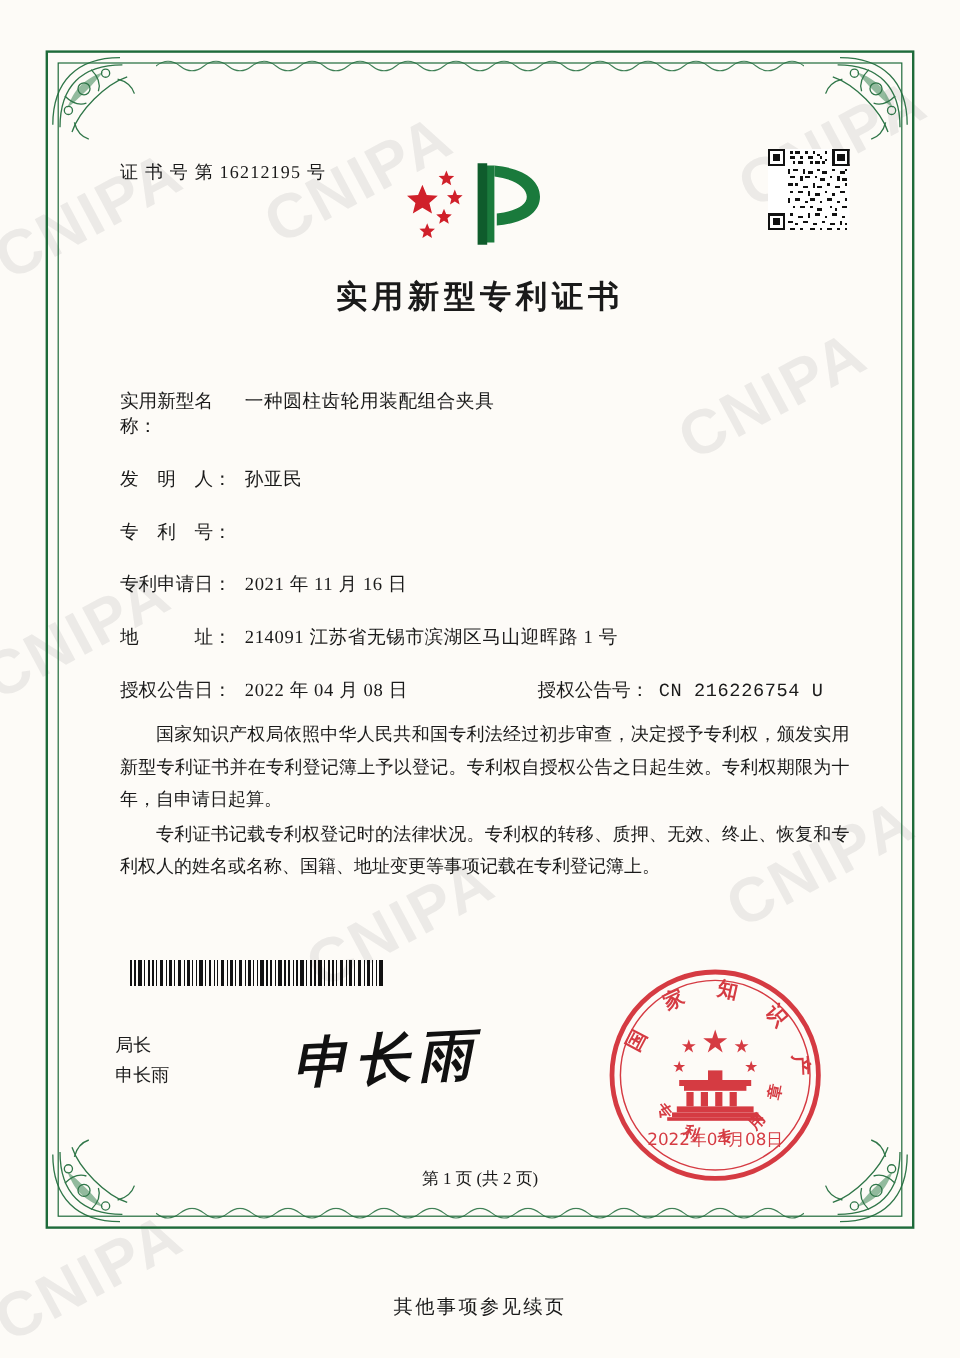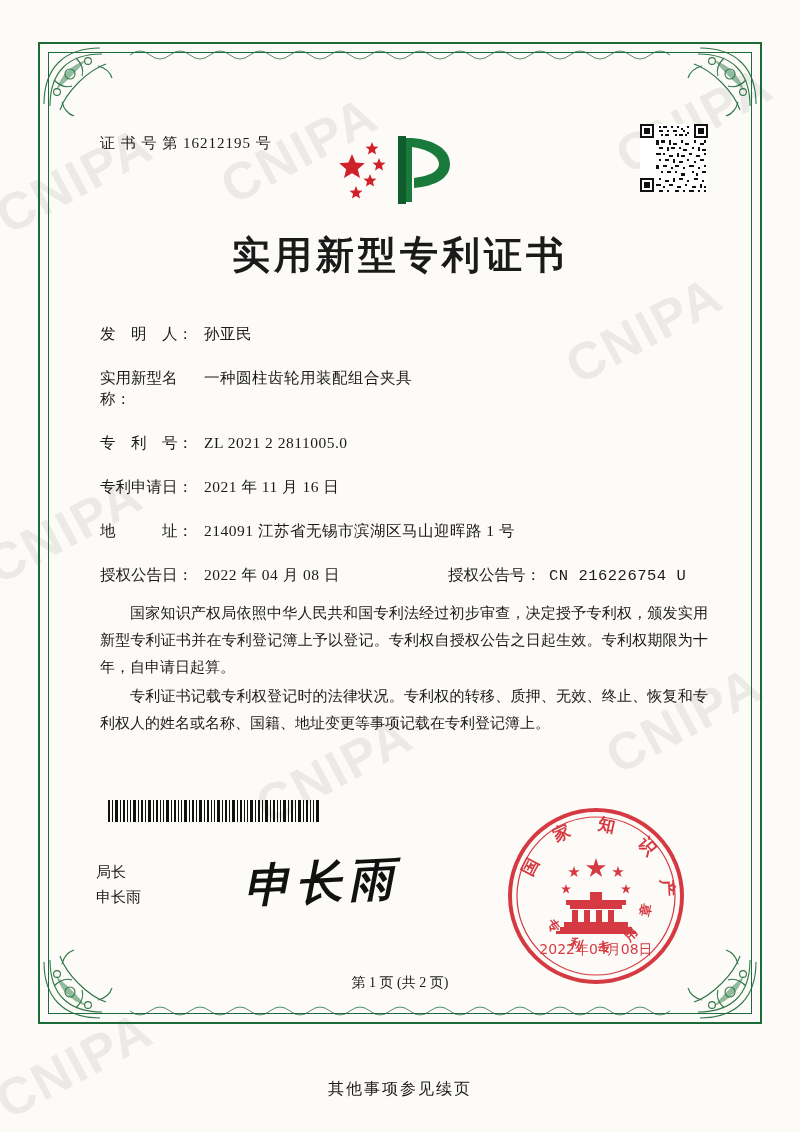--- a/index.html
+++ b/index.html
@@ -112,21 +112,21 @@
     width: 136px;
     height: 84px;
   }
 
   .doc-title {
     position: absolute;
     left: 0;
     right: 0;
     top: 178px;
     text-align: center;
-    font-size: 38px;
+    font-size: 26px;
     font-weight: bold;
     letter-spacing: 4px;
     font-family: "DejaVu Serif", "Liberation Serif", serif;
   }
 
   .fields {
     position: absolute;
     left: 52px;
     right: 40px;
     top: 272px;
@@ -466,32 +466,31 @@
       </g>
       <path d="M66 10 L74 10 L74 78 L66 78 Z" fill="#0f5c2c"></path>
     </svg>
   </div>
 
   <div class="doc-title">实用新型专利证书</div>
 
   <div class="fields">
 
     <div class="field-row">
+      <div class="field-label plain">实用新型名称：</div>
+      <div class="field-value">一种圆柱齿轮用装配组合夹具</div>
+    </div>
+
+    <div class="field-row">
       <div class="field-label plain">发　明　人：</div>
       <div class="field-value">孙亚民</div>
     </div>
 
     <div class="field-row">
-      <div class="field-label plain">实用新型名称：</div>
-      <div class="field-value">一种圆柱齿轮用装配组合夹具</div>
-    </div>
-
-    <div class="field-row">
       <div class="field-label plain">专　利　号：</div>
-      <div class="field-value">ZL 2021 2 2811005.0</div>
     </div>
 
     <div class="field-row">
       <div class="field-label plain">专利申请日：</div>
       <div class="field-value">2021 年 11 月 16 日</div>
     </div>
 
 
     <div class="field-row">
       <div class="field-label plain">地　　　址：</div>

